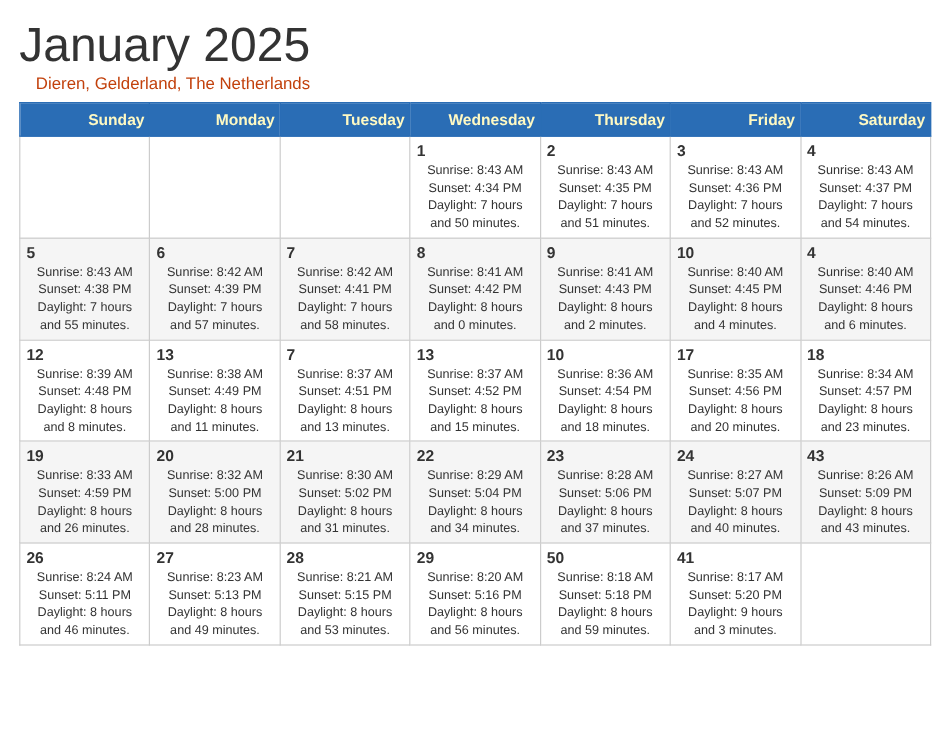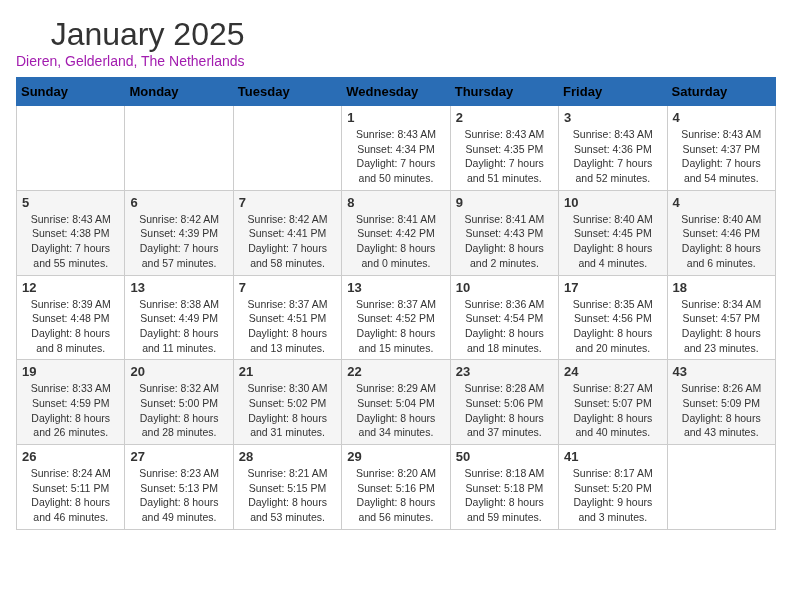--- a/index.html
+++ b/index.html
@@ -33,42 +33,42 @@
     }
     .logo-icon {
       width: 24px;
       height: 24px;
       margin-left: 2px;
     }
     .title-area {
       text-align: right;
     }
     .month-year {
-      font-size: 32px;
+      font-size: 40px;
       color: #333;
       font-weight: normal;
       text-align: right;
     }
     .location {
       font-size: 14px;
-      color: #a21caf;
+      color: #c2410c;
     }
     .calendar {
       width: 100%;
       border-collapse: collapse;
       border: 1px solid #ccc;
     }
     .calendar th {
       background: #2a6db5;
-      color: #000000;
+      color: #fef9c3;
       padding: 6px 4px;
       font-size: 13px;
       font-weight: bold;
       border: 1px solid #2a6db5;
-      text-align: left;
+      text-align: right;
     }
     .calendar td {
       border: 1px solid #ccc;
       vertical-align: top;
       padding: 4px 5px;
       width: calc(100% / 7);
       min-height: 80px;
       font-size: 11px;
       color: #333;
       background: #fff;

